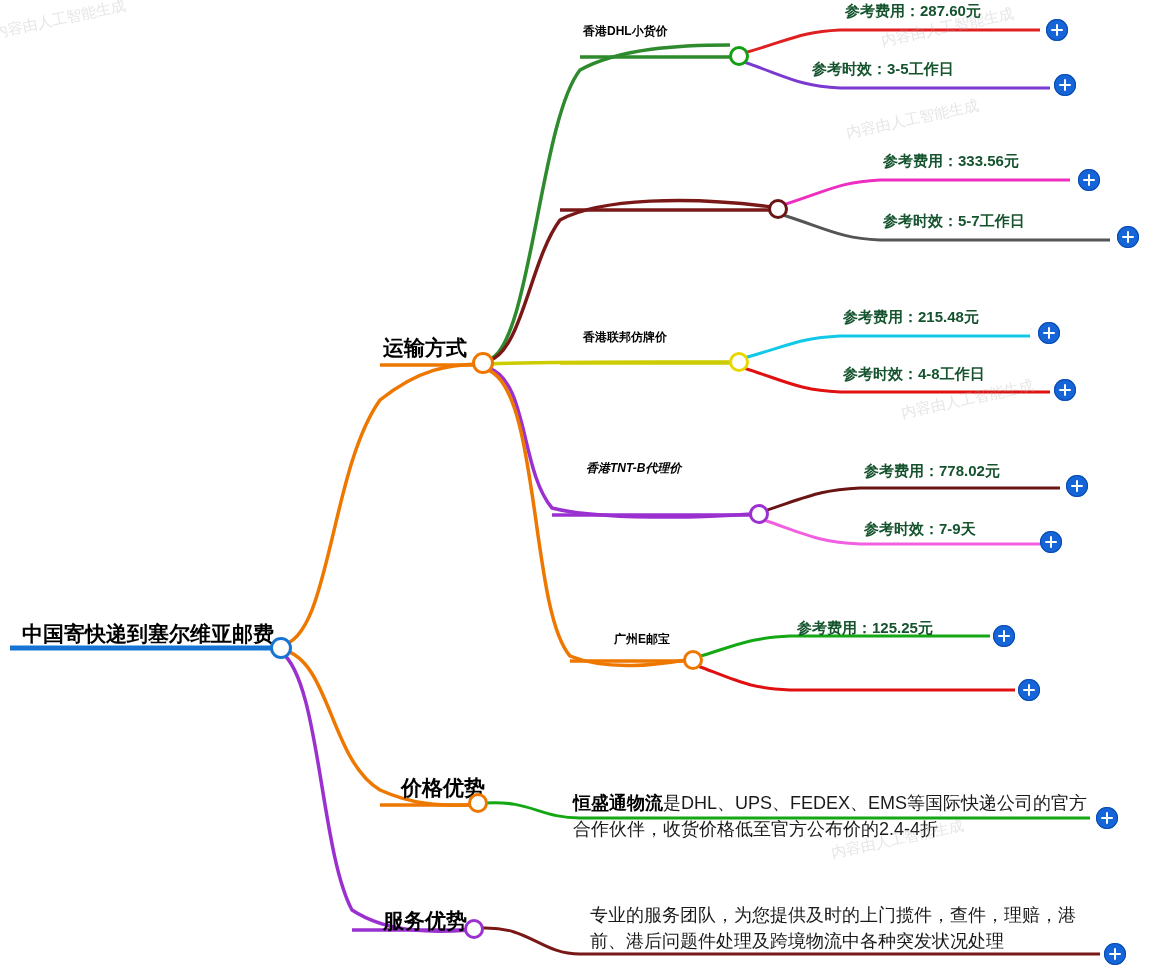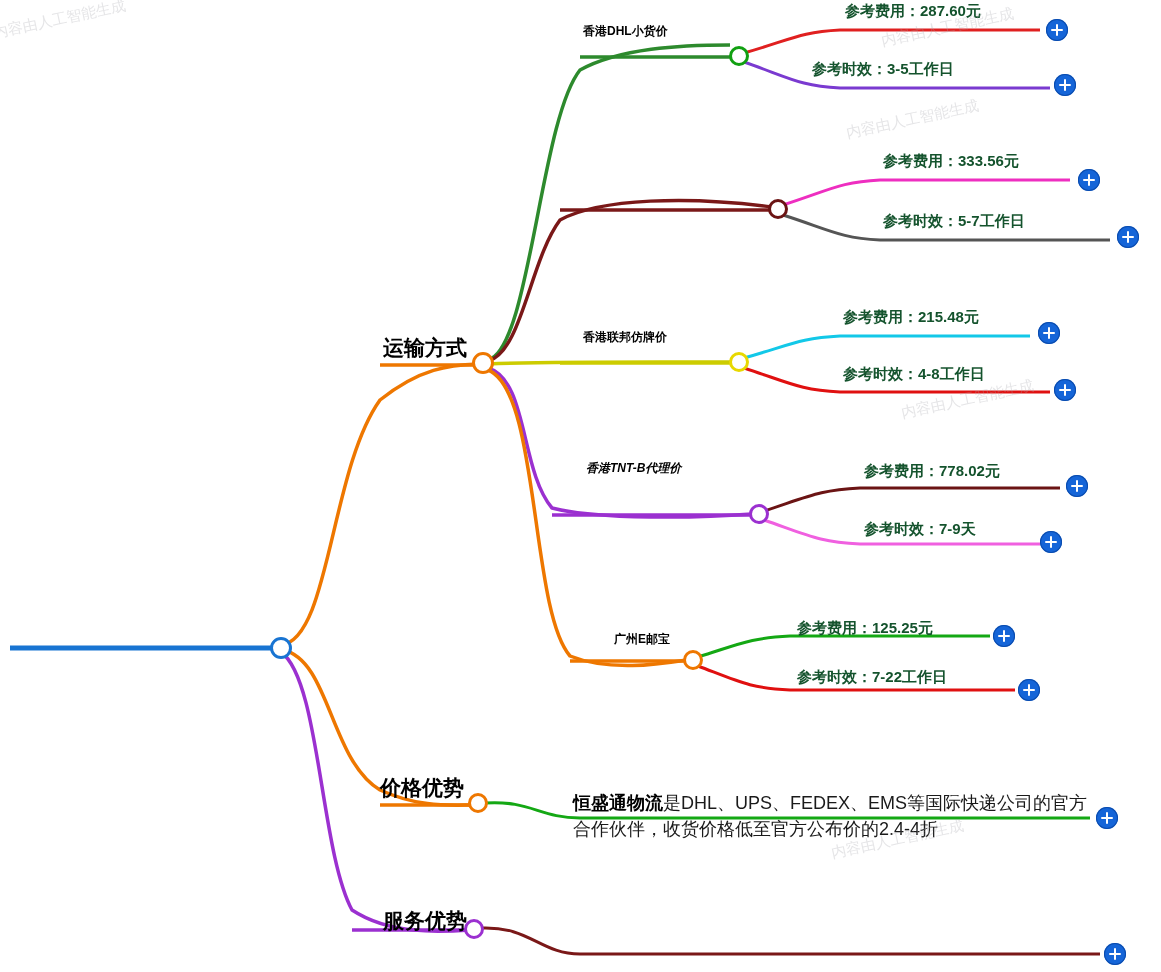--- a/index.html
+++ b/index.html
@@ -143,26 +143,27 @@
     <path d="M764,520 C810,536 820,542 860,544 L1040,544" fill="none" stroke="#f060e0" stroke-width="3"></path>
 
     <path d="M698,657 C740,644 750,638 790,636 L990,636" fill="none" stroke="#14a814" stroke-width="3"></path>
     <path d="M698,666 C740,682 750,688 790,690 L1015,690" fill="none" stroke="#e01010" stroke-width="3"></path>
 
     <path d="M485,803 C530,800 540,818 580,818 L1090,818" fill="none" stroke="#14a814" stroke-width="3"></path>
 
     <path d="M481,928 C530,926 540,954 580,954 L1100,954" fill="none" stroke="#7a1818" stroke-width="3"></path>
   </svg>
 
+  <div class="node-label root-label" style="left:22px; top:621px;">中国寄快递到塞尔维亚邮费</div>
   <div class="dot" style="left:270px; top:637px; width:22px; height:22px; border:3px solid #1874d2;"></div>
 
   <div class="node-label main-label" style="left:383px; top:335px;">运输方式</div>
   <div class="dot" style="left:472px; top:352px; width:22px; height:22px; border:3px solid #ee7700;"></div>
 
-  <div class="node-label main-label" style="left:380px; top:775px;">价格优势</div>
+  <div class="node-label main-label" style="left:401px; top:775px;">价格优势</div>
   <div class="dot" style="left:468px; top:793px; width:20px; height:20px; border:3px solid #ee7700;"></div>
 
   <div class="node-label main-label" style="left:383px; top:908px;">服务优势</div>
   <div class="dot" style="left:464px; top:919px; width:20px; height:20px; border:3px solid #9b30d0;"></div>
 
   <div class="node-label sub-label" style="left:583px; top:24px;">香港DHL小货价</div>
   <div class="dot" style="left:729px; top:46px; width:20px; height:20px; border:3px solid #11a011;"></div>
 
   <div class="dot" style="left:768px; top:199px; width:20px; height:20px; border:3px solid #6b1414;"></div>
 
@@ -195,26 +196,26 @@
 
   <div class="node-label leaf-label" style="left:864px; top:462px;">参考费用：778.02元</div>
   <div class="plus-btn" style="left:1066px; top:475px;"></div>
 
   <div class="node-label leaf-label" style="left:864px; top:520px;">参考时效：7-9天</div>
   <div class="plus-btn" style="left:1040px; top:531px;"></div>
 
   <div class="node-label leaf-label" style="left:797px; top:619px;">参考费用：125.25元</div>
   <div class="plus-btn" style="left:993px; top:625px;"></div>
 
-  <div class="node-label leaf-label" style="left:797px; top:668px;">参考时效：7-22工作日</div>
   <div class="plus-btn" style="left:1018px; top:679px;"></div>
 
   <div class="node-label para-label" style="left:573px; top:763px; width:520px;"><b>恒盛通物流</b><span>是DHL、UPS、FEDEX、EMS等国际快递公司的官方合作伙伴，收货价格低至官方公布价的2.4-4折</span></div>
   <div class="plus-btn" style="left:1096px; top:807px;"></div>
 
+  <div class="node-label para-label" style="left:590px; top:875px; width:505px;"><span>专业的服务团队，为您提供及时的上门揽件，查件，理赔，港前、港后问题件处理及跨境物流中各种突发状况处理</span></div>
   <div class="plus-btn" style="left:1104px; top:943px;"></div>
 
   <div class="watermark" style="left:-8px; top:10px; transform:rotate(-12deg);">内容由人工智能生成</div>
   <div class="watermark" style="left:880px; top:18px; transform:rotate(-12deg);">内容由人工智能生成</div>
   <div class="watermark" style="left:845px; top:110px; transform:rotate(-12deg);">内容由人工智能生成</div>
   <div class="watermark" style="left:900px; top:390px; transform:rotate(-12deg);">内容由人工智能生成</div>
   <div class="watermark" style="left:830px; top:830px; transform:rotate(-12deg);">内容由人工智能生成</div>
 
 </div>
 

